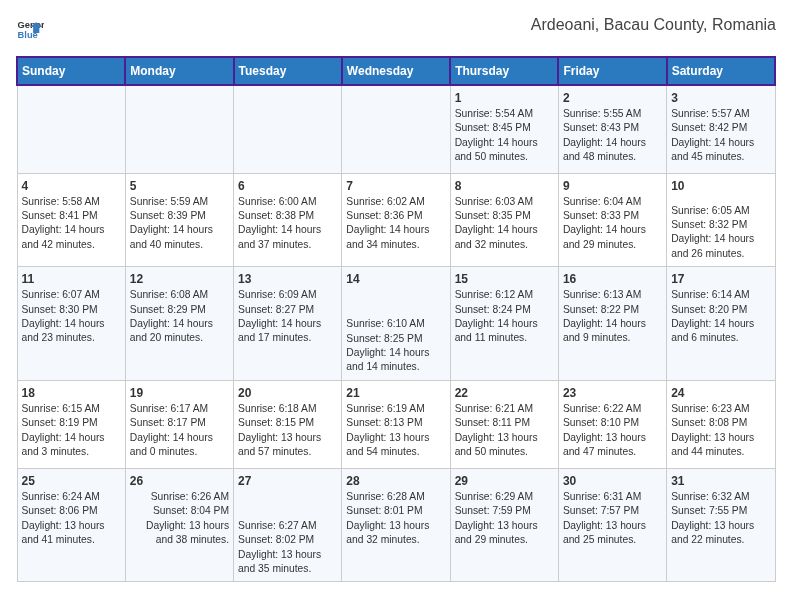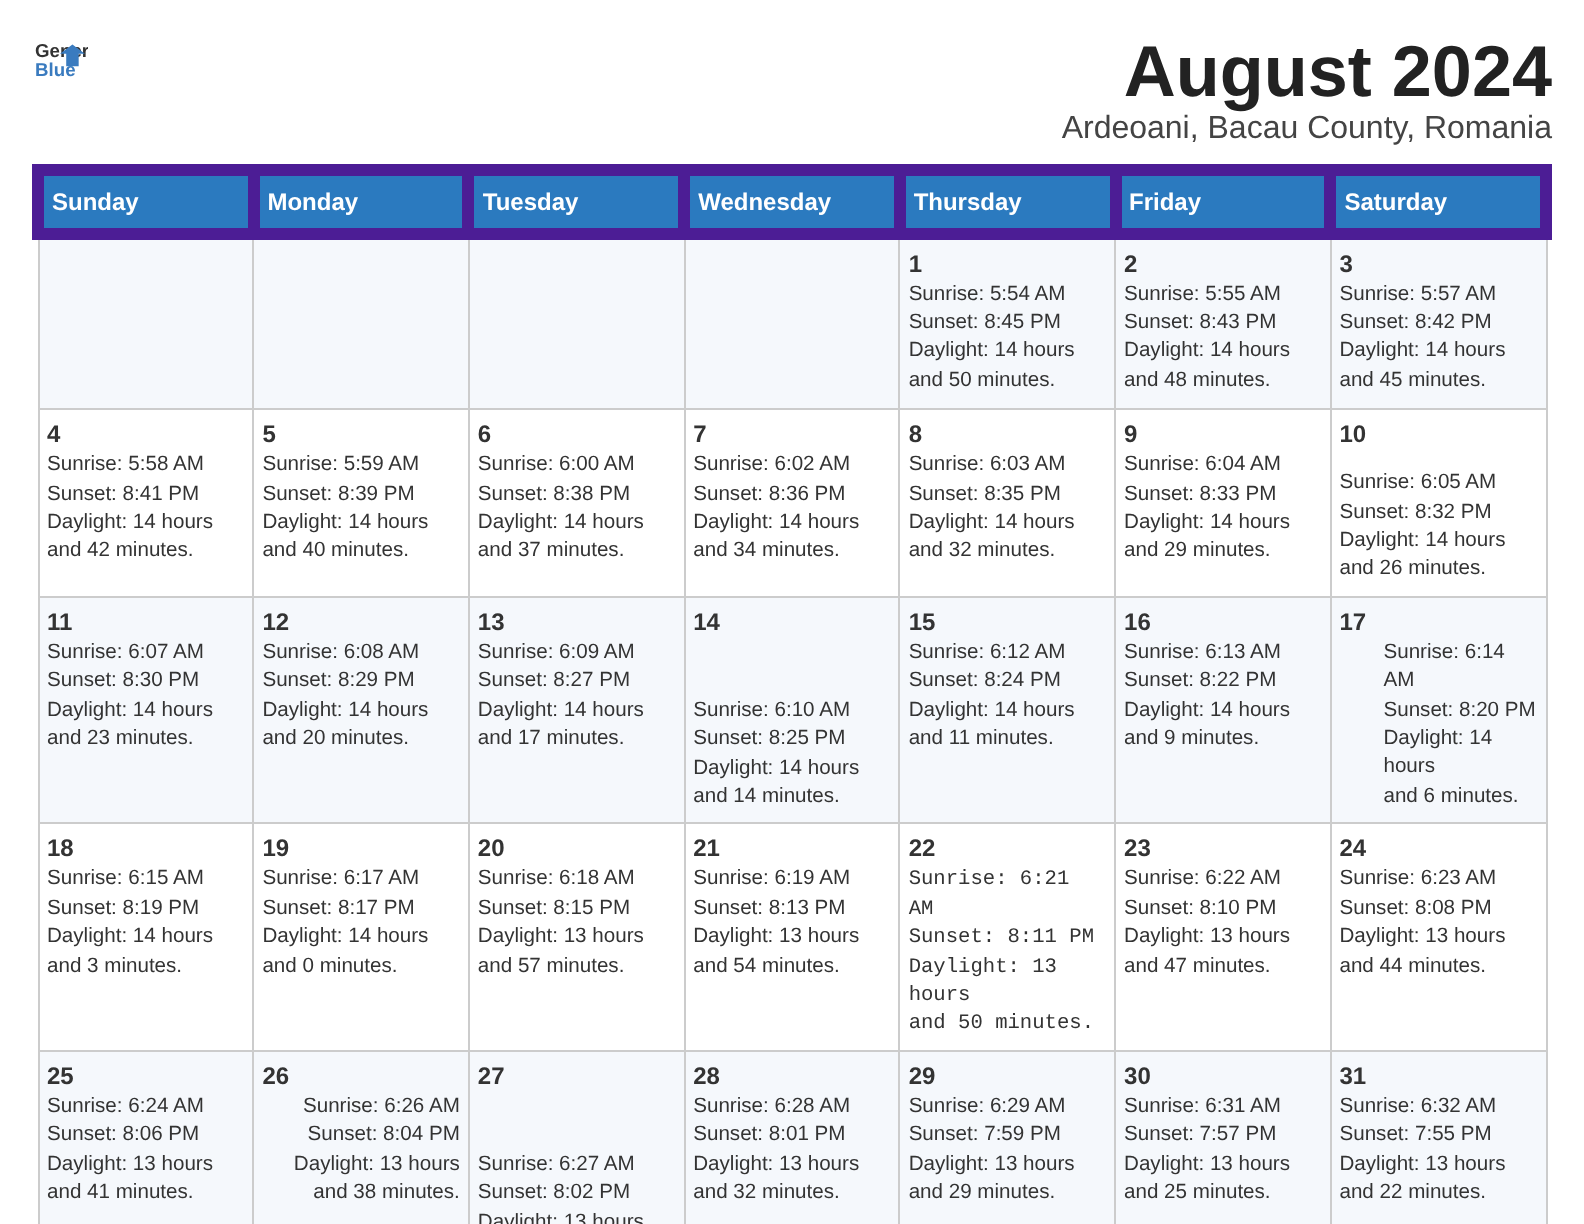--- a/index.html
+++ b/index.html
@@ -43,21 +43,21 @@
       border-collapse: collapse;
       table-layout: fixed;
     }
     thead tr th {
       background-color: #2b7abf;
       color: #fff;
       font-size: 12px;
       font-weight: bold;
       padding: 6px 4px;
       text-align: left;
-      border: 6px solid #4c1d95;
+      border: 2px solid #4c1d95;
     }
     tbody tr td {
       vertical-align: top;
       font-size: 10.5px;
       color: #333;
       padding: 5px 4px;
       border: 1px solid #ccc;
       height: 88px;
       background: #fff;
     }
@@ -84,21 +84,20 @@
     <div class="logo-icon">
       <svg viewBox="0 0 36 36" xmlns="http://www.w3.org/2000/svg">
         <rect width="36" height="36" fill="white"></rect>
         <text x="2" y="16" font-size="12" font-weight="bold" fill="#333" font-family="Arial">General</text>
         <text x="2" y="28" font-size="12" font-weight="bold" fill="#3a7bbf" font-family="Arial">Blue</text>
         <polygon points="26,8 34,14 30,14 30,22 22,22 22,14 18,14" fill="#3a7bbf"></polygon>
       </svg>
     </div>
   </div>
   <div class="title-block">
-    <div class="main-title">August 2024</div>
     <div class="subtitle">Ardeoani, Bacau County, Romania</div>
   </div>
 </div>
 
 <table>
   <thead>
     <tr>
     <th>Sunday</th>
         <th>Monday</th>
         <th>Tuesday</th>
@@ -225,21 +224,21 @@
         </td>
         <td>
           <span class="day-num">16</span>
           <div class="cell-content" style="white-space: pre-line;">Sunrise: 6:13 AM
 Sunset: 8:22 PM
 Daylight: 14 hours
 and 9 minutes.</div>
         </td>
         <td>
           <span class="day-num">17</span>
-          <div class="cell-content" style="white-space: pre-line; margin-left: 22px;">Sunrise: 6:14 AM
+          <div class="cell-content" style="white-space: pre-line;">Sunrise: 6:14 AM
 Sunset: 8:20 PM
 Daylight: 14 hours
 and 6 minutes.</div>
         </td>
       </tr>
       <tr>
         <td>
           <span class="day-num">18</span>
           <div class="cell-content" style="white-space: pre-line;">Sunrise: 6:15 AM
 Sunset: 8:19 PM
@@ -262,21 +261,21 @@
         </td>
         <td>
           <span class="day-num">21</span>
           <div class="cell-content" style="white-space: pre-line;">Sunrise: 6:19 AM
 Sunset: 8:13 PM
 Daylight: 13 hours
 and 54 minutes.</div>
         </td>
         <td>
           <span class="day-num">22</span>
-          <div class="cell-content" style="white-space: pre-line; font-family: Liberation Mono, monospace;">Sunrise: 6:21 AM
+          <div class="cell-content" style="white-space: pre-line;">Sunrise: 6:21 AM
 Sunset: 8:11 PM
 Daylight: 13 hours
 and 50 minutes.</div>
         </td>
         <td>
           <span class="day-num">23</span>
           <div class="cell-content" style="white-space: pre-line;">Sunrise: 6:22 AM
 Sunset: 8:10 PM
 Daylight: 13 hours
 and 47 minutes.</div>

